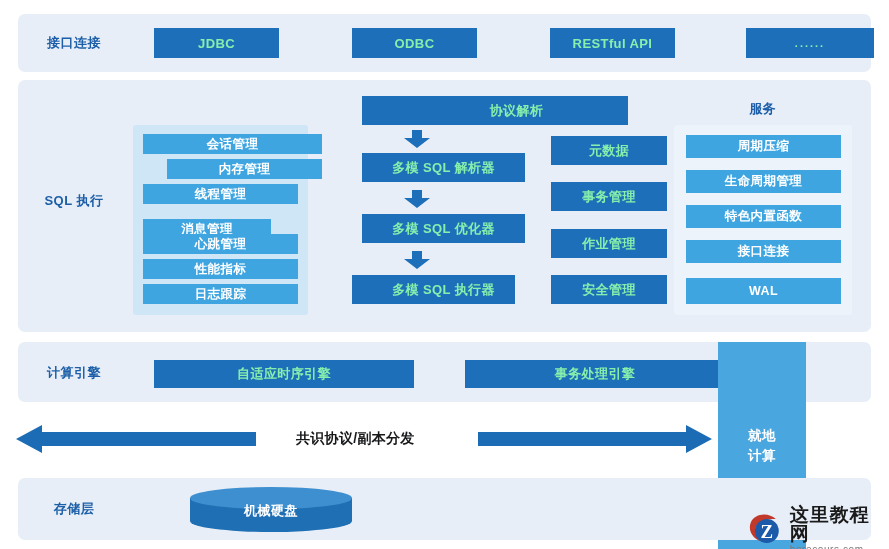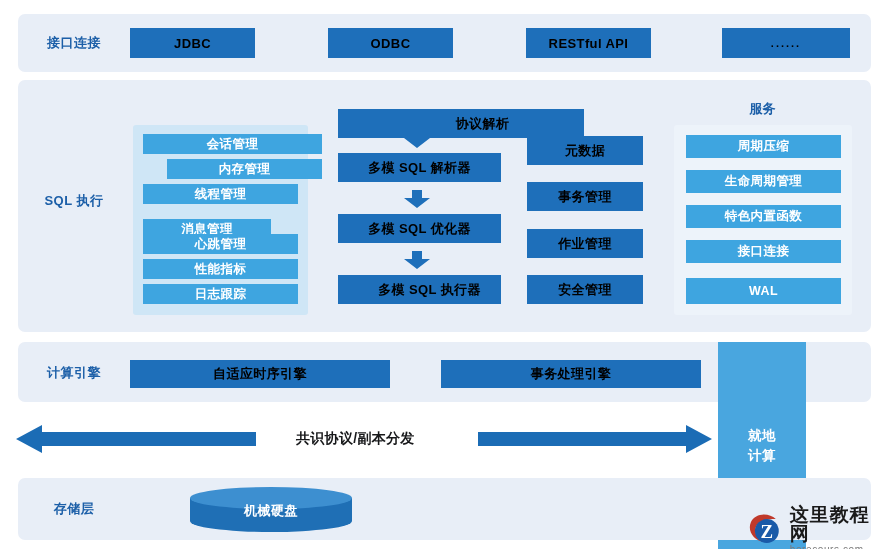--- a/index.html
+++ b/index.html
@@ -35,29 +35,30 @@
     letter-spacing: .5px;
     white-space: nowrap;
     text-align: center;
     line-height: 1.1;
   }
 
   
   .box {
     position: absolute;
     background: #1e6fba;
-    color: #000000;
+    color: #86efac;
     display: flex;
     align-items: center;
     justify-content: center;
     font-size: 13px;
     font-weight: bold;
     white-space: nowrap;
     letter-spacing: .4px;
     box-sizing: border-box;
+    margin-left: 24px;
   }
 
   
   .col-head {
     position: absolute;
     color: #1c5fa8;
     font-weight: bold;
     font-size: 13px;
     text-align: center;
     white-space: nowrap;
@@ -199,21 +200,21 @@
   <div class="lightbox" style="left:143px; top:234px; width:155px; height:20px;">
     <span>心跳管理</span>
   </div>
   <div class="lightbox" style="left:143px; top:259px; width:155px; height:20px;">
     <span>性能指标</span>
   </div>
   <div class="lightbox" style="left:143px; top:284px; width:155px; height:20px;">
     <span>日志跟踪</span>
   </div>
 
-  <div class="box" style="left:338px; top:109px; width:246px; height:29px;padding-left:43px;">
+  <div class="box" style="left:338px; top:96px; width:266px; height:29px;padding-left:43px;">
     <span>协议解析</span>
   </div>
 
   <div class="down-arrow" style="left:404px; top:130px;">
     <svg width="26" height="18" viewBox="0 0 26 18" aria-hidden="true">
       <polygon points="8,0 18,0 18,8 26,8 13,18 0,8 8,8" fill="#1e6fba"></polygon>
     </svg>
   </div>
 
   <div class="box" style="left:338px; top:153px; width:163px; height:29px;">
@@ -229,21 +230,21 @@
   <div class="box" style="left:338px; top:214px; width:163px; height:29px;">
     <span>多模 SQL 优化器</span>
   </div>
 
   <div class="down-arrow" style="left:404px; top:251px;">
     <svg width="26" height="18" viewBox="0 0 26 18" aria-hidden="true">
       <polygon points="8,0 18,0 18,8 26,8 13,18 0,8 8,8" fill="#1e6fba"></polygon>
     </svg>
   </div>
 
-  <div class="box" style="left:338px; top:275px; width:163px; height:29px;padding-left:20px;">
+  <div class="box" style="left:328px; top:275px; width:163px; height:29px;padding-left:20px;">
     <span>多模 SQL 执行器</span>
   </div>
 
   <div class="box" style="left:527px; top:136px; width:116px; height:29px;">
     <span>元数据</span>
   </div>
   <div class="box" style="left:527px; top:182px; width:116px; height:29px;">
     <span>事务管理</span>
   </div>
   <div class="box" style="left:527px; top:229px; width:116px; height:29px;">

